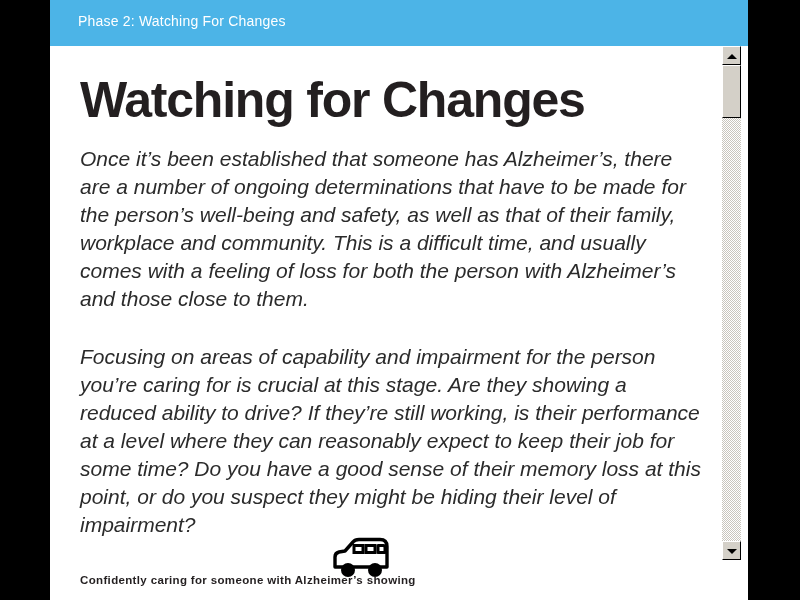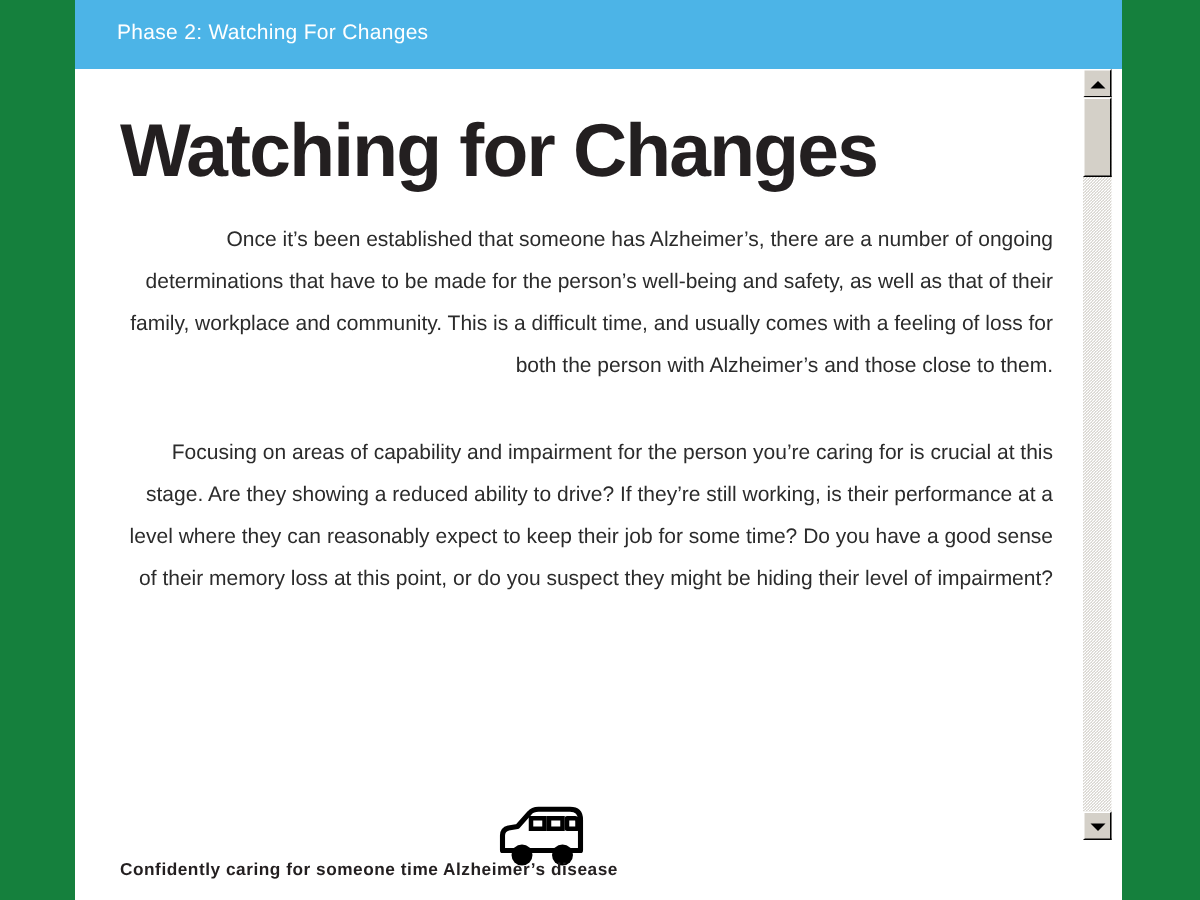--- a/index.html
+++ b/index.html
@@ -9,21 +9,21 @@
     height: 600px;
     overflow: hidden;
     background: #333333;
     font-family: "Liberation Sans", sans-serif;
   }
 
   #app {
     position: relative;
     width: 800px;
     height: 600px;
-    background: #15803d;
+    background: #000000;
   }
 
   
   .banner {
     position: absolute;
     left: 50px;
     top: 0;
     width: 698px;
     height: 46px;
     background: #4cb4e7;
@@ -67,25 +67,26 @@
     font-weight: bold;
     color: #231f20;
     letter-spacing: -1.2px;
     line-height: 1.08;
   }
 
   .doc-para {
     margin: 0;
     padding-top: 18px;
     font-family: "Liberation Sans", sans-serif;
-    font-size: 14px;
+    font-size: 21px;
     font-weight: normal;
     color: #2b2b2b;
     line-height: 28px;
-    text-align: right;
+    text-align: left;
+    font-style: italic;
   }
   .doc-para.second { padding-top: 30px; }
 
   .doc-subhead {
     margin: 0;
     padding-top: 48px;
     font-family: "Liberation Sans", sans-serif;
     font-size: 16.5px;
     font-weight: normal;
     color: #2b2b2b;
@@ -211,21 +212,21 @@
                    Q59 5.5 59 12.5 L59 33 Z" fill="none" stroke="#000000" stroke-width="3.4" stroke-linejoin="round" stroke-linecap="round"></path>
           <rect x="26" y="11.5" width="9" height="7" fill="none" stroke="#000000" stroke-width="3"></rect>
           <rect x="38" y="11.5" width="9" height="7" fill="none" stroke="#000000" stroke-width="3"></rect>
           <path d="M50 11.5 L55.5 11.5 Q57 11.5 57 14 L57 18.5 L50 18.5 Z" fill="none" stroke="#000000" stroke-width="3" stroke-linejoin="round"></path>
           <circle cx="20" cy="36" r="7" fill="#000000"></circle>
           <circle cx="47" cy="36" r="7" fill="#000000"></circle>
         </svg>
       </span>
     </div>
 
-    <div class="footer">Confidently caring for someone time Alzheimer’s disease</div>
+    <div class="footer">Confidently caring for someone with Alzheimer’s showing</div>
   </div>
 
   <div class="scrollbar">
     <div class="sb-btn up">
       <span class="sb-arrow up-glyph"></span>
     </div>
     <div class="sb-track">
       <div class="sb-thumb"></div>
     </div>
     <div class="sb-btn down">

